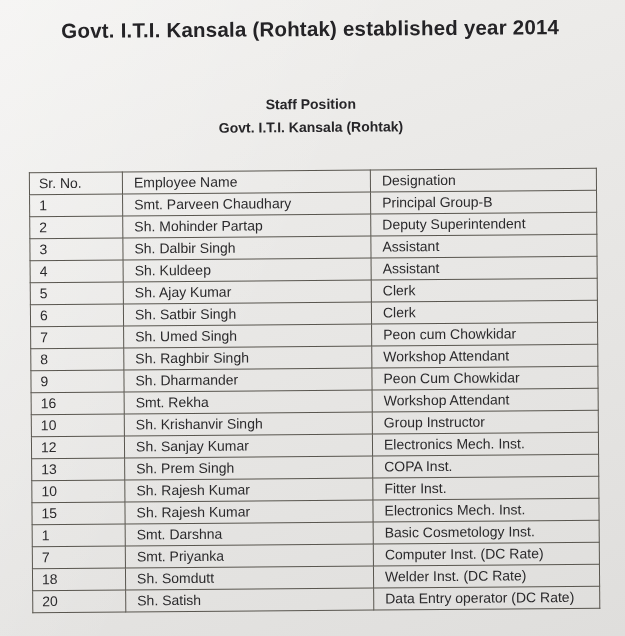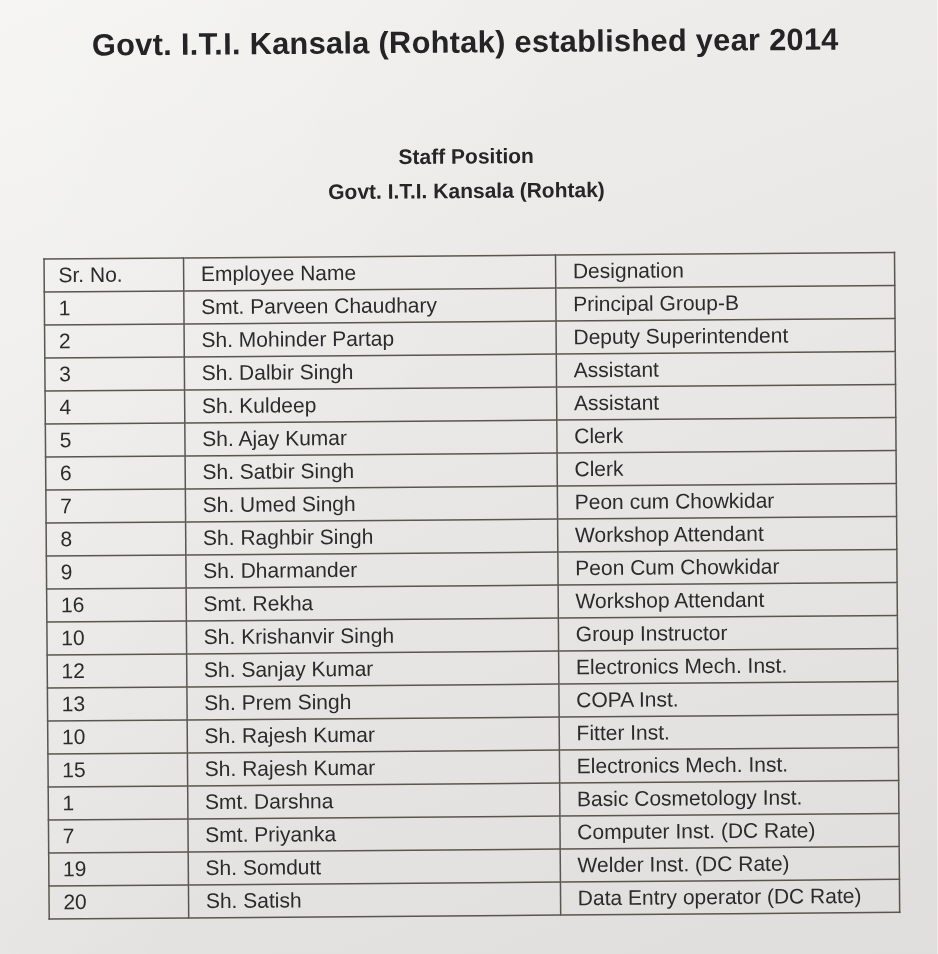--- a/index.html
+++ b/index.html
@@ -178,21 +178,21 @@
           <td>1</td>
           <td>Smt. Darshna</td>
           <td>Basic Cosmetology Inst.</td>
         </tr>
         <tr>
           <td>7</td>
           <td>Smt. Priyanka</td>
           <td>Computer Inst. (DC Rate)</td>
         </tr>
         <tr>
-          <td>19</td>
+          <td>18</td>
           <td>Sh. Somdutt</td>
           <td>Welder Inst. (DC Rate)</td>
         </tr>
         <tr>
           <td>20</td>
           <td>Sh. Satish</td>
           <td>Data Entry operator (DC Rate)</td>
         </tr>
       </tbody>
   </table>

